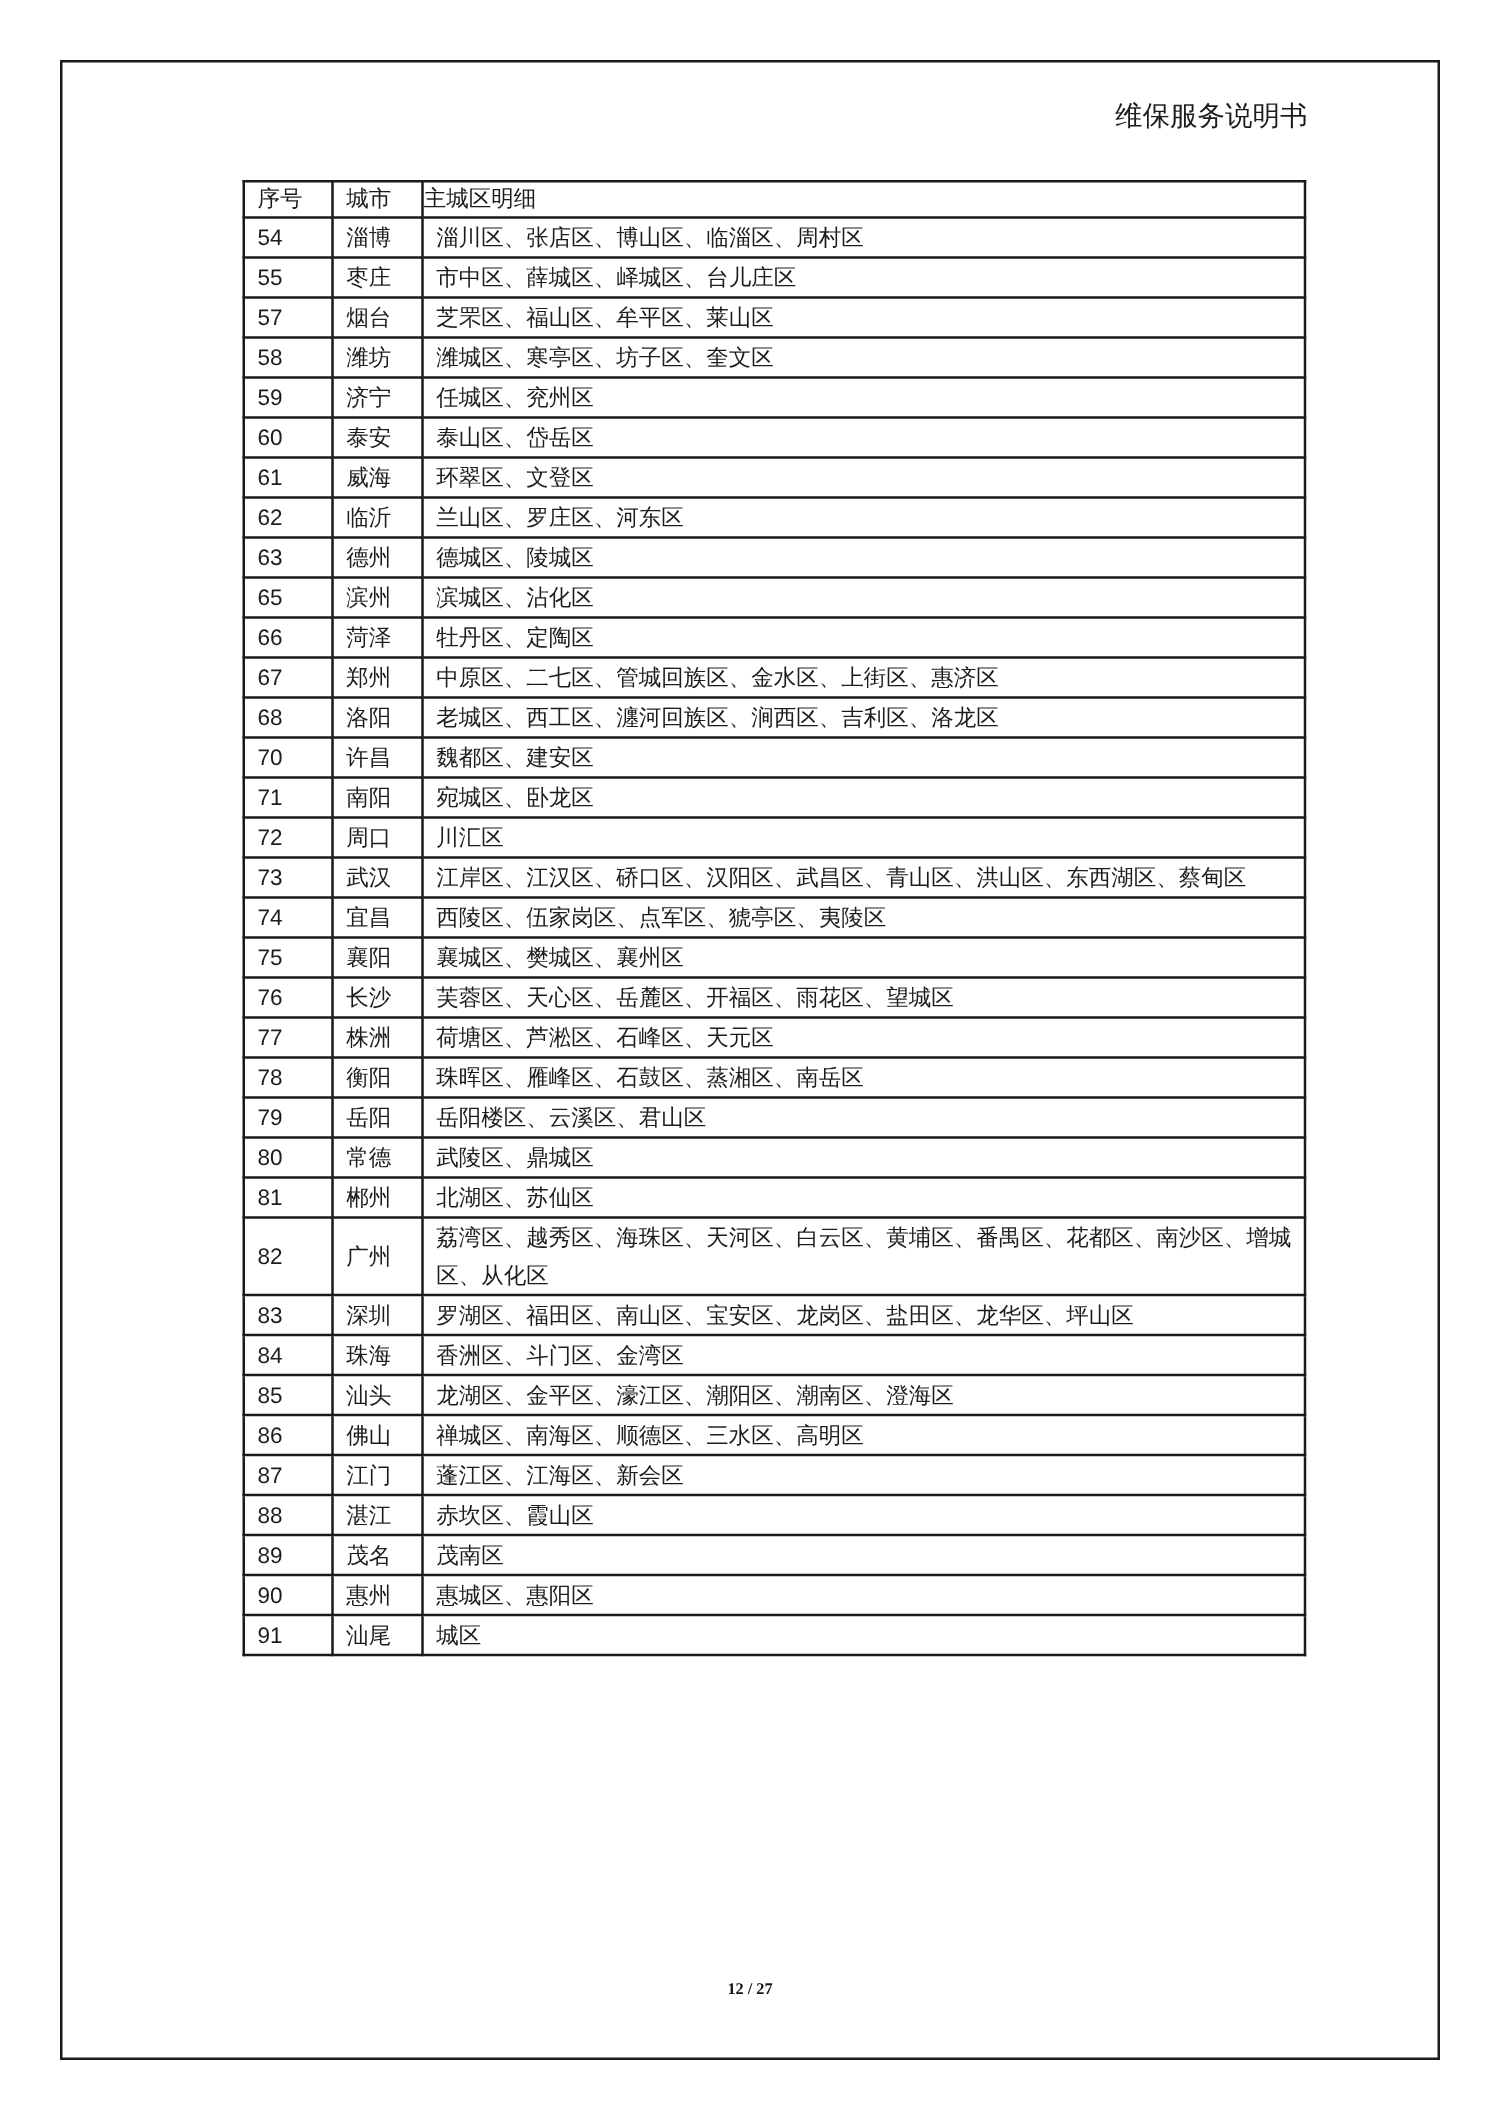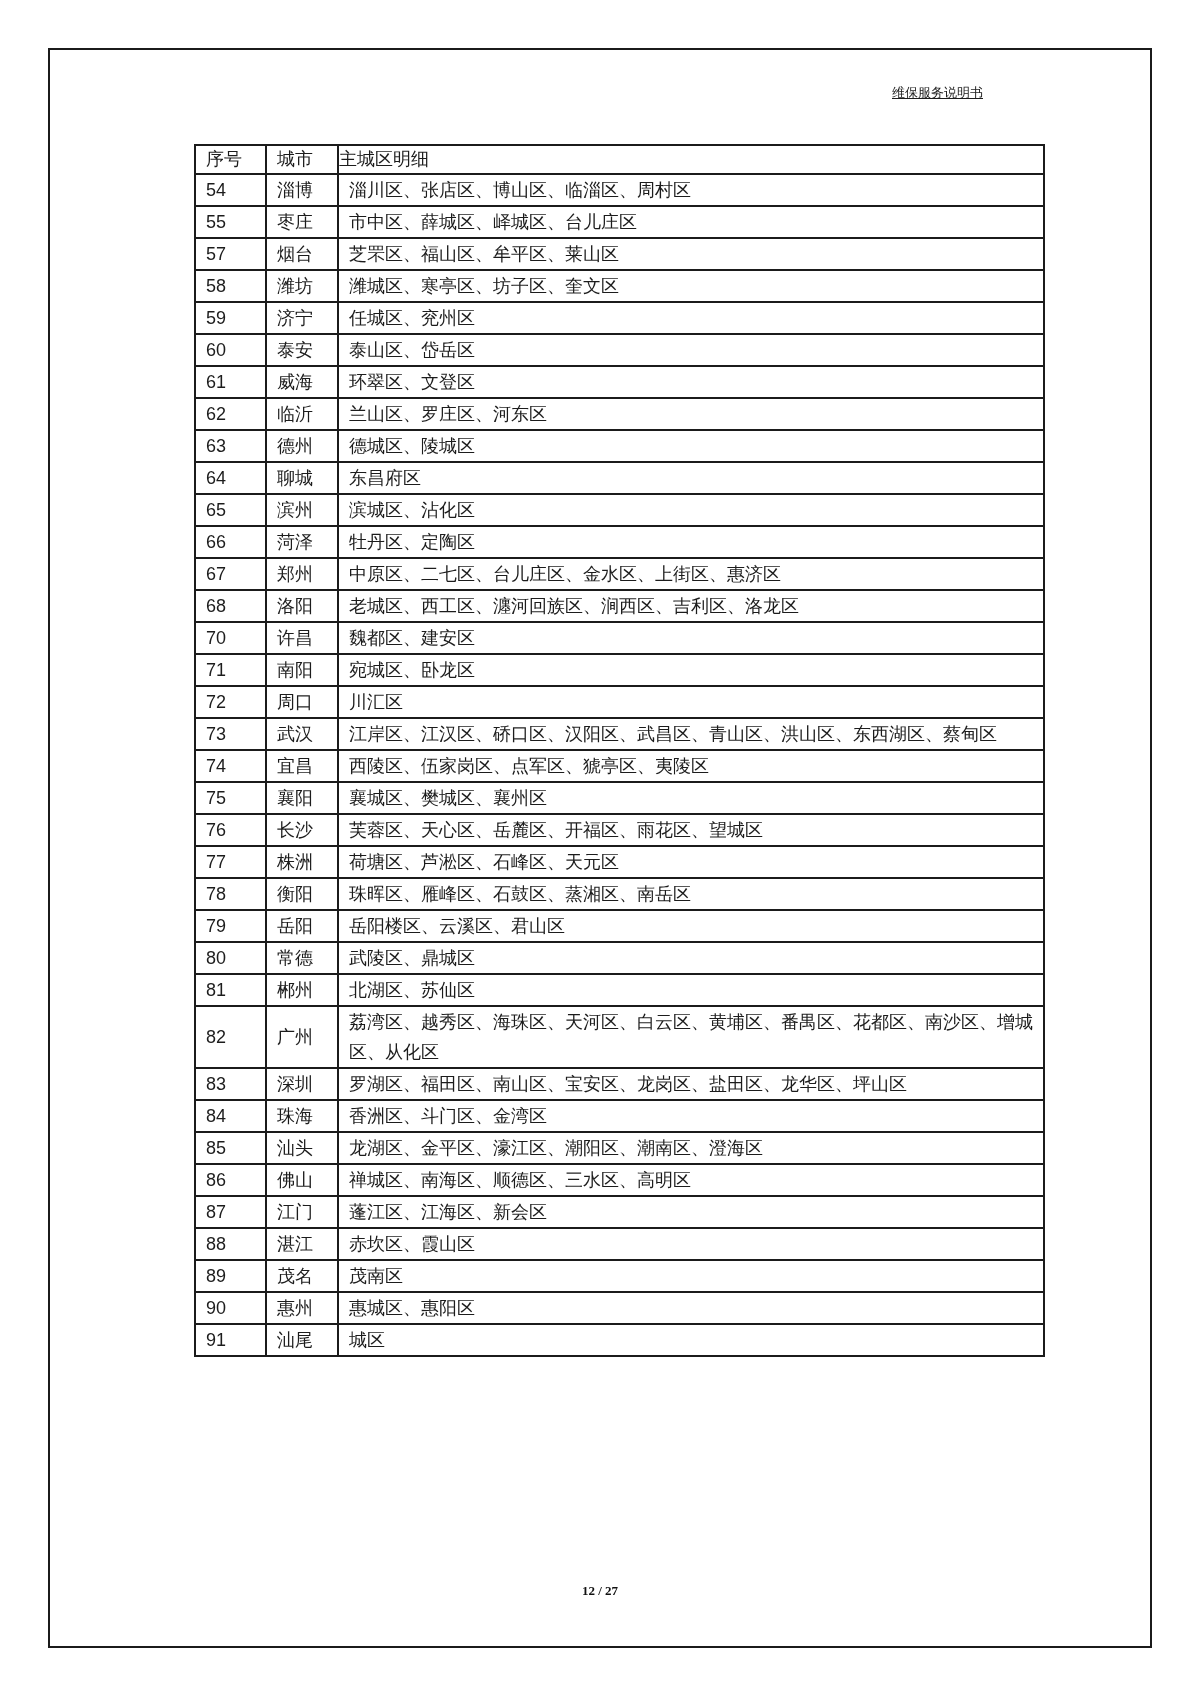--- a/index.html
+++ b/index.html
@@ -19,25 +19,24 @@
     width: 1104px;
     height: 1600px;
     border: 2px solid #1b1b1b;
     background: transparent;
   }
   .doc-header {
     position: absolute;
     top: 82px;
     left: 892px;
     font-family: "Liberation Serif", "DejaVu Serif", serif;
-    font-size: 13px;
+    font-size: 22px;
     line-height: 22px;
     color: #1c1c1c;
     white-space: nowrap;
-    text-decoration: underline;
   }
   table.city-table {
     position: absolute;
     left: 194px;
     top: 144px;
     width: 851px;
     border-collapse: collapse;
     table-layout: fixed;
   }
   table.city-table col.c-no   { width: 71px; }
@@ -132,38 +131,33 @@
         <td class="col-no">62</td>
         <td class="col-city">临沂</td>
         <td class="col-districts">兰山区、罗庄区、河东区</td>
       </tr>
       <tr>
         <td class="col-no">63</td>
         <td class="col-city">德州</td>
         <td class="col-districts">德城区、陵城区</td>
       </tr>
       <tr>
-        <td class="col-no">64</td>
-        <td class="col-city">聊城</td>
-        <td class="col-districts">东昌府区</td>
-      </tr>
-      <tr>
         <td class="col-no">65</td>
         <td class="col-city">滨州</td>
         <td class="col-districts">滨城区、沾化区</td>
       </tr>
       <tr>
         <td class="col-no">66</td>
         <td class="col-city">菏泽</td>
         <td class="col-districts">牡丹区、定陶区</td>
       </tr>
       <tr>
         <td class="col-no">67</td>
         <td class="col-city">郑州</td>
-        <td class="col-districts">中原区、二七区、台儿庄区、金水区、上街区、惠济区</td>
+        <td class="col-districts">中原区、二七区、管城回族区、金水区、上街区、惠济区</td>
       </tr>
       <tr>
         <td class="col-no">68</td>
         <td class="col-city">洛阳</td>
         <td class="col-districts">老城区、西工区、瀍河回族区、涧西区、吉利区、洛龙区</td>
       </tr>
       <tr>
         <td class="col-no">70</td>
         <td class="col-city">许昌</td>
         <td class="col-districts">魏都区、建安区</td>

